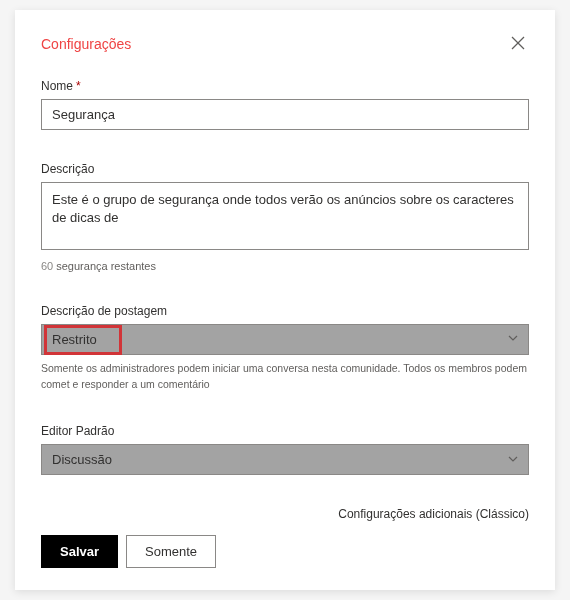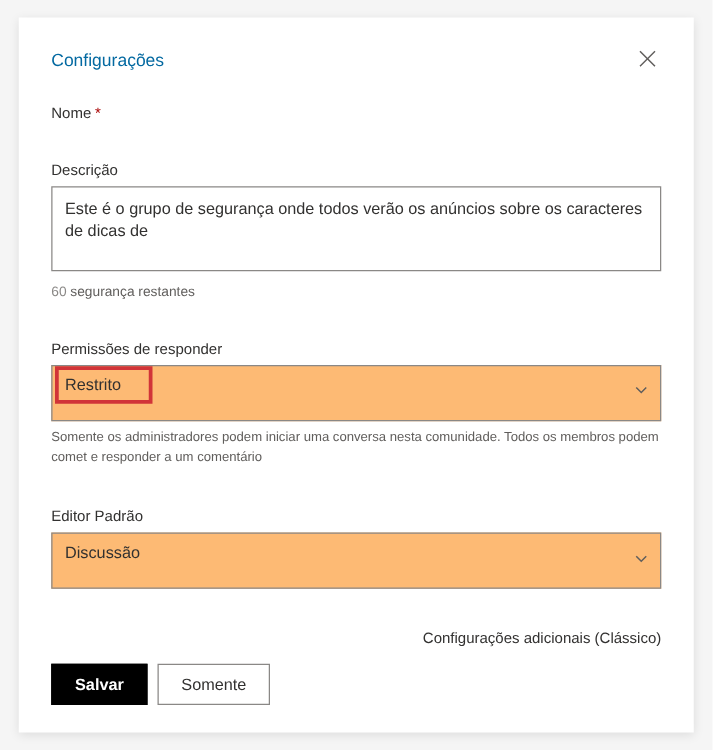--- a/index.html
+++ b/index.html
@@ -25,21 +25,21 @@
     }
     .dialog-header {
       display: flex;
       justify-content: space-between;
       align-items: center;
       margin-bottom: 22px;
     }
     .dialog-title {
       font-size: 14px;
       font-weight: 400;
-      color: #0369a1;
+      color: #ef4444;
     }
     .close-btn {
       background: none;
       border: none;
       cursor: pointer;
       padding: 4px;
       color: #605e5c;
       display: flex;
       align-items: center;
       justify-content: center;
@@ -87,25 +87,25 @@
       color: #8a8886;
       margin-right: 3px;
     }
     .select-wrapper {
       position: relative;
       width: 100%;
     }
     .select-input {
       width: 100%;
       border: 1px solid #8a8886;
-      padding: 7px 30px 21px 10px;
-      font-size: 13px;
-      font-family: inherit;
-      color: #323130;
-      background: #fdba74;
+      padding: 7px 30px 7px 10px;
+      font-size: 13px;
+      font-family: inherit;
+      color: #323130;
+      background: #a3a3a3;
       appearance: none;
       -webkit-appearance: none;
       cursor: pointer;
     }
     .select-chevron {
       position: absolute;
       right: 10px;
       top: 50%;
       transform: translateY(-50%);
       pointer-events: none;
@@ -184,32 +184,33 @@
             <line x1="13" y1="1" x2="1" y2="13" stroke="currentColor" stroke-width="1.2"></line>
           </svg>
       </span>
     </button>
   </div>
 
   <div class="field">
     <label class="field-label">
       <span>Nome</span><span class="required">*</span>
     </label>
+    <input type="text" class="text-input" value="Segurança" style="">
   </div>
 
   <div class="field">
     <label class="field-label">Descrição</label>
     <textarea class="textarea-input" style="">Este é o grupo de segurança onde todos verão os anúncios sobre os caracteres de dicas de</textarea>
     <div class="char-counter">
       <span class="count">60</span><span>segurança restantes</span>
     </div>
   </div>
 
   <div class="field">
-    <label class="field-label">Permissões de responder</label>
+    <label class="field-label">Descrição de postagem</label>
     <div class="perm-select-wrapper">
       <div class="select-wrapper">
         <div class="highlight-box highlight-red"></div>
         <select class="select-input">
           <option>Restrito</option>
         </select>
         <span class="select-chevron">
           <svg width="12" height="12" viewBox="0 0 12 12">
               <polyline points="2,4 6,8 10,4" fill="none" stroke="currentColor" stroke-width="1.2"></polyline>
             </svg>

